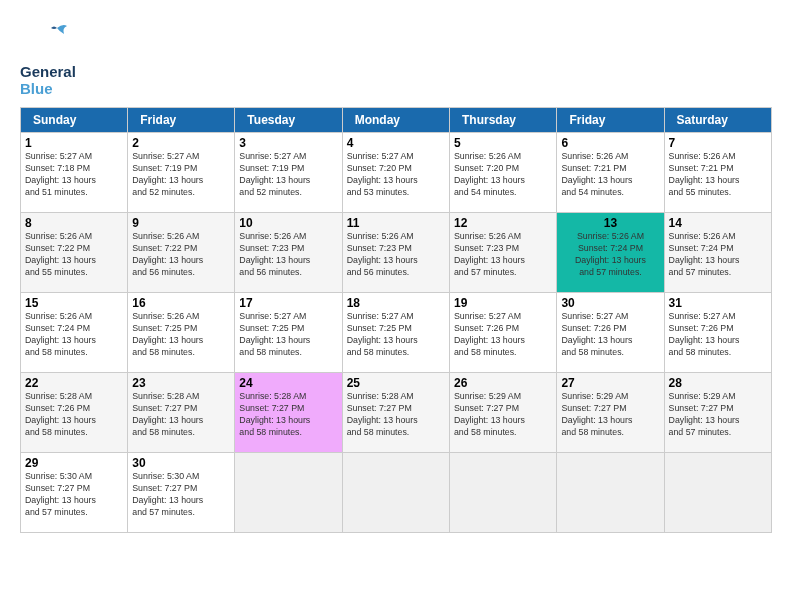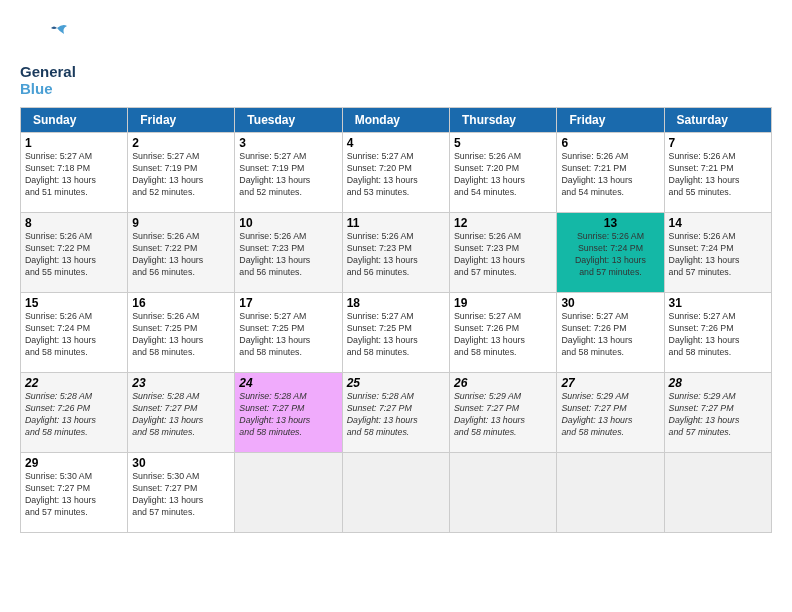--- a/index.html
+++ b/index.html
@@ -75,21 +75,21 @@
     .day-info {
       font-size: 8.8px;
       color: #333;
       line-height: 1.35;
     }
     .empty-cell {
       background: #f0f0f0 !important;
     }
     .calendar tr:nth-child(2) td { background: #fff; }
     .calendar tr:nth-child(3) td { background: #f5f5f5; }
-    .calendar tr:nth-child(4) td { background: #fff; font-style: italic; }
+    .calendar tr:nth-child(4) td { background: #fff; }
     .calendar tr:nth-child(5) td { background: #f5f5f5; }
     .calendar tr:nth-child(6) td { background: #fff; }
     .calendar tr:nth-child(7) td { background: #f5f5f5; }
   </style>
 </head>
 <body>
 
 <div class="page">
   <div class="header">
     <div class="logo">

